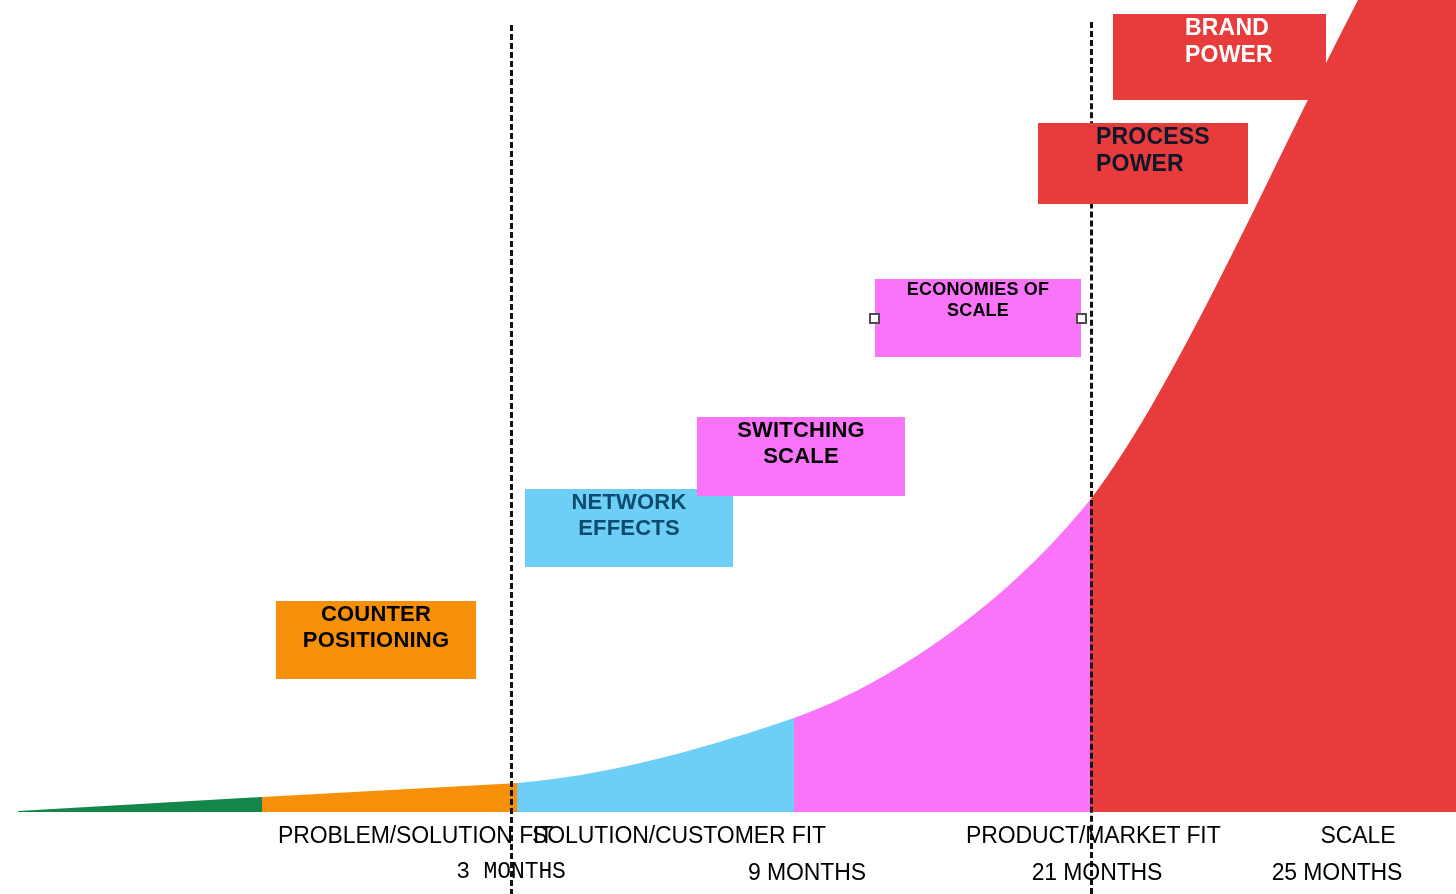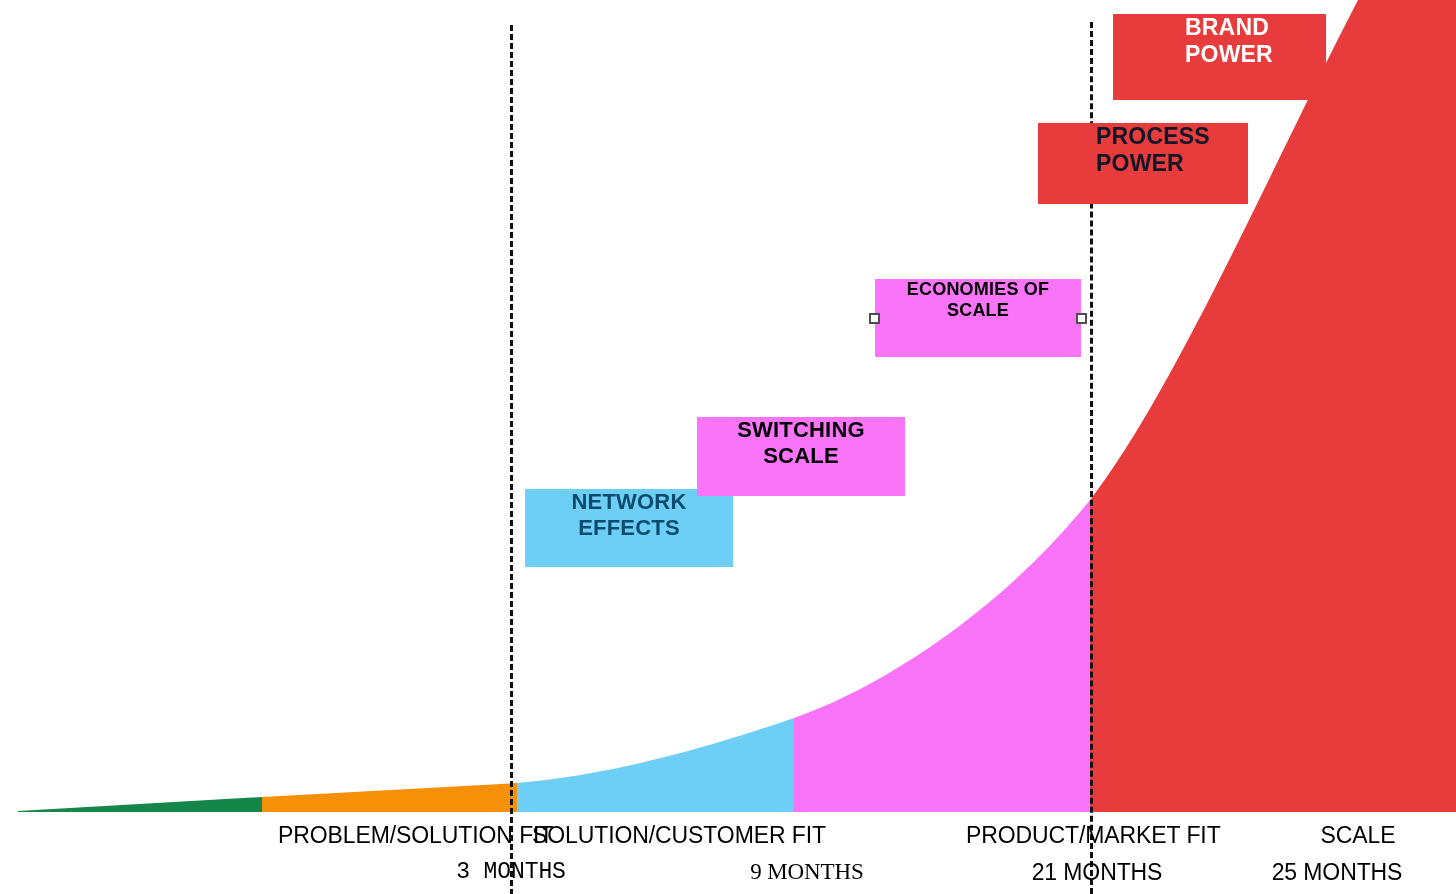--- a/index.html
+++ b/index.html
@@ -113,20 +113,24 @@
 
     <path fill="#e83b3b" d="M 1090,500
              C 1175,390 1275,160 1358,0
              L 1456,0 L 1456,812 L 1090,812 Z"></path>
   </svg>
 
   <div class="divider" style="left:510px; top:25px; height:870px;"></div>
   <div class="divider" style="left:1090px; top:22px; height:872px;"></div>
 
 
+  <div class="power-box pb-counter" style="left:276px; top:601px; width:200px; height:78px;">
+    <span class="ln">COUNTER</span>
+    <span class="ln">POSITIONING</span>
+  </div>
 
   <div class="power-box pb-network" style="left:525px; top:489px; width:208px; height:78px;">
     <span class="ln">NETWORK</span>
     <span class="ln">EFFECTS</span>
   </div>
 
   <div class="power-box pb-switching" style="left:697px; top:383px; width:208px; height:79px;margin-top:34px;">
     <span class="ln">SWITCHING</span>
     <span class="ln">SCALE</span>
   </div>
@@ -148,17 +152,17 @@
     <span class="ln">BRAND</span>
     <span class="ln">POWER</span>
   </div>
 
   <div class="phase-label" style="left:278px; top:822px; width:240px;">PROBLEM/SOLUTION FIT</div>
   <div class="phase-label" style="left:966px; top:822px; width:240px;">PRODUCT/MARKET FIT</div>
   <div class="phase-label" style="left:532px; top:822px; width:280px;">SOLUTION/CUSTOMER FIT</div>
   <div class="phase-label" style="left:1308px; top:822px; width:100px;">SCALE</div>
 
   <div class="month-label" style="left:450px; top:859px; width:122px;font-family:Liberation Mono, monospace;">3 MONTHS</div>
-  <div class="month-label" style="left:746px; top:859px; width:122px;font-family:Liberation Serif, serif;">9 MONTHS</div>
+  <div class="month-label" style="left:746px; top:859px; width:122px;">9 MONTHS</div>
   <div class="month-label" style="left:1030px; top:859px; width:134px;">21 MONTHS</div>
   <div class="month-label" style="left:1270px; top:859px; width:134px;">25 MONTHS</div>
 
 </div>
 
 </body></html>

